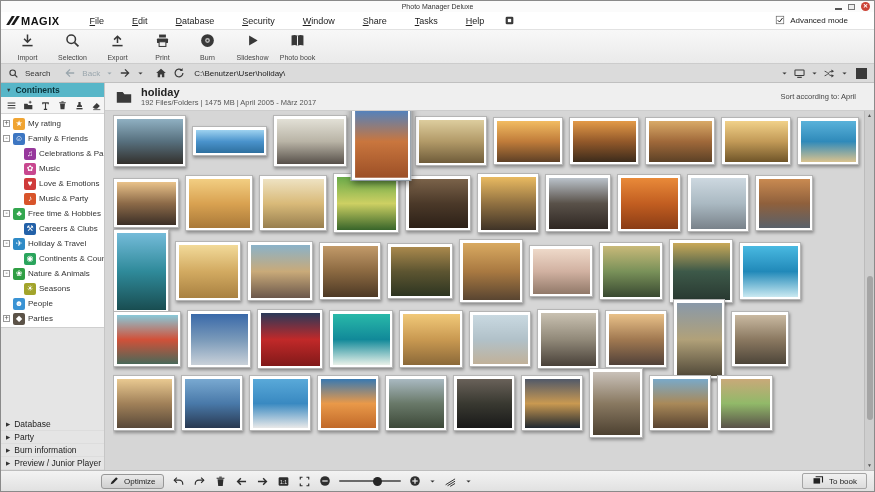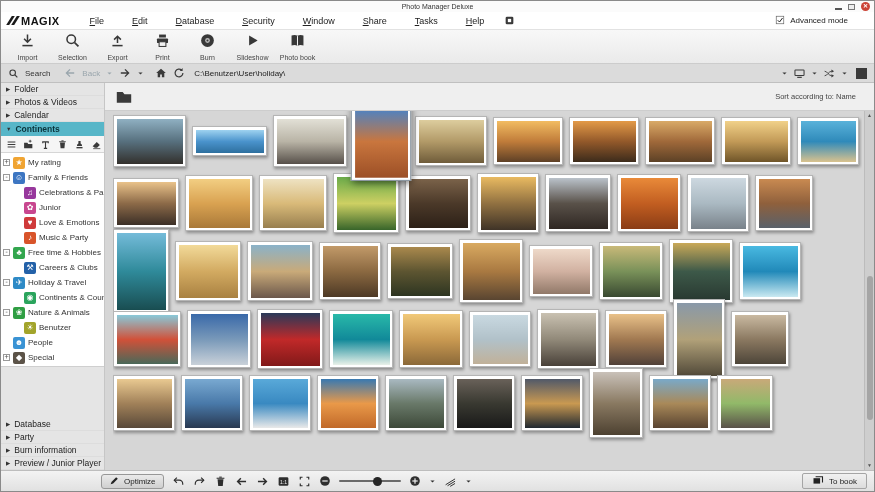--- a/index.html
+++ b/index.html
@@ -239,34 +239,20 @@
             <path d="M4 7l6 6 6-6z" fill="currentColor"></path>
           </svg>
         </span>
       <span class="sq-dark" style="margin-left:3px;"></span>
     </div>
   </div>
 
   <div class="main">
 
     <aside class="sidebar">
-      <div id="side-top">
-          <div class="sec-row">
-            <span class="sec-arrow">▶</span>
-            <span>Folder</span>
-          </div>
-          <div class="sec-row">
-            <span class="sec-arrow">▶</span>
-            <span>Photos &amp; Videos</span>
-          </div>
-          <div class="sec-row">
-            <span class="sec-arrow">▶</span>
-            <span>Calendar</span>
-          </div>
-        </div>
       <div class="cat-head">
         <span class="sec-arrow">▼</span>
         <span>Continents</span>
       </div>
       <div class="icostrip">
         <span class="nico">
             <svg viewBox="0 0 20 20" width="11" height="11">
               <path d="M3 5.5h14M3 10h14M3 14.5h14" stroke="currentColor" stroke-width="1.8"></path>
             </svg>
           </span>
@@ -313,21 +299,21 @@
             <span>Family &amp; Friends</span>
           </div>
           <div class="trow" style="padding-left: 13px;">
             <span class="texp-spacer"></span>
             <span class="tico" style="background:#97389c">♫</span>
             <span>Celebrations &amp; Parties</span>
           </div>
           <div class="trow" style="padding-left: 13px;">
             <span class="texp-spacer"></span>
             <span class="tico" style="background:#c8478f">✿</span>
-            <span>Junior</span>
+            <span>Music</span>
           </div>
           <div class="trow" style="padding-left: 13px;">
             <span class="texp-spacer"></span>
             <span class="tico" style="background:#cf3a3a">♥</span>
             <span>Love &amp; Emotions</span>
           </div>
           <div class="trow" style="padding-left: 13px;">
             <span class="texp-spacer"></span>
             <span class="tico" style="background:#d8542a">♪</span>
             <span>Music &amp; Party</span>
@@ -353,31 +339,31 @@
             <span>Continents &amp; Countries</span>
           </div>
           <div class="trow" style="padding-left: 2px;">
             <span class="texp">-</span>
             <span class="tico" style="background:#2f9e43">❀</span>
             <span>Nature &amp; Animals</span>
           </div>
           <div class="trow" style="padding-left: 13px;">
             <span class="texp-spacer"></span>
             <span class="tico" style="background:#a2a42b">☀</span>
-            <span>Benutzer</span>
+            <span>Seasons</span>
           </div>
           <div class="trow" style="padding-left: 2px;">
             <span class="texp-spacer"></span>
             <span class="tico" style="background:#3a93d4">☻</span>
             <span>People</span>
           </div>
           <div class="trow" style="padding-left: 2px;">
             <span class="texp">+</span>
             <span class="tico" style="background:#5c5348">◆</span>
-            <span>Special</span>
+            <span>Parties</span>
           </div>
         </div>
       <div class="side-spacer"></div>
       <div id="side-bottom">
           <div class="sec-row">
             <span class="sec-arrow">▶</span>
             <span>Database</span>
           </div>
           <div class="sec-row">
             <span class="sec-arrow">▶</span>
@@ -394,21 +380,25 @@
         </div>
     </aside>
 
     <section class="content">
       <div class="content-head">
         <span class="nico folder-glyph">
             <svg viewBox="0 0 20 20" width="18" height="18">
               <path d="M2 4.5h6.5L10.5 7H18v9.5H2z" fill="currentColor"></path>
             </svg>
           </span>
-        <span class="sort-label">Sort according to: Name</span>
+        <div class="head-text">
+          <span class="head-title">holiday</span>
+          <span class="head-meta">192 Files/Folders | 1475 MB | April 2005 - März 2017</span>
+        </div>
+        <span class="sort-label">Sort according to: April</span>
       </div>
       <div class="gridwrap">
         <div class="grid" id="photo-grid">
             <div class="prow">
               <div class="ph" style="width: 73px; height: 52px;">
                 <i style="background: linear-gradient(rgb(143, 176, 194), rgb(87, 112, 126), rgb(51, 48, 44));"></i>
               </div>
               <div class="ph" style="width: 75px; height: 30px;">
                 <i style="background: linear-gradient(rgb(158, 210, 240), rgb(74, 147, 204), rgb(45, 111, 158));"></i>
               </div>

